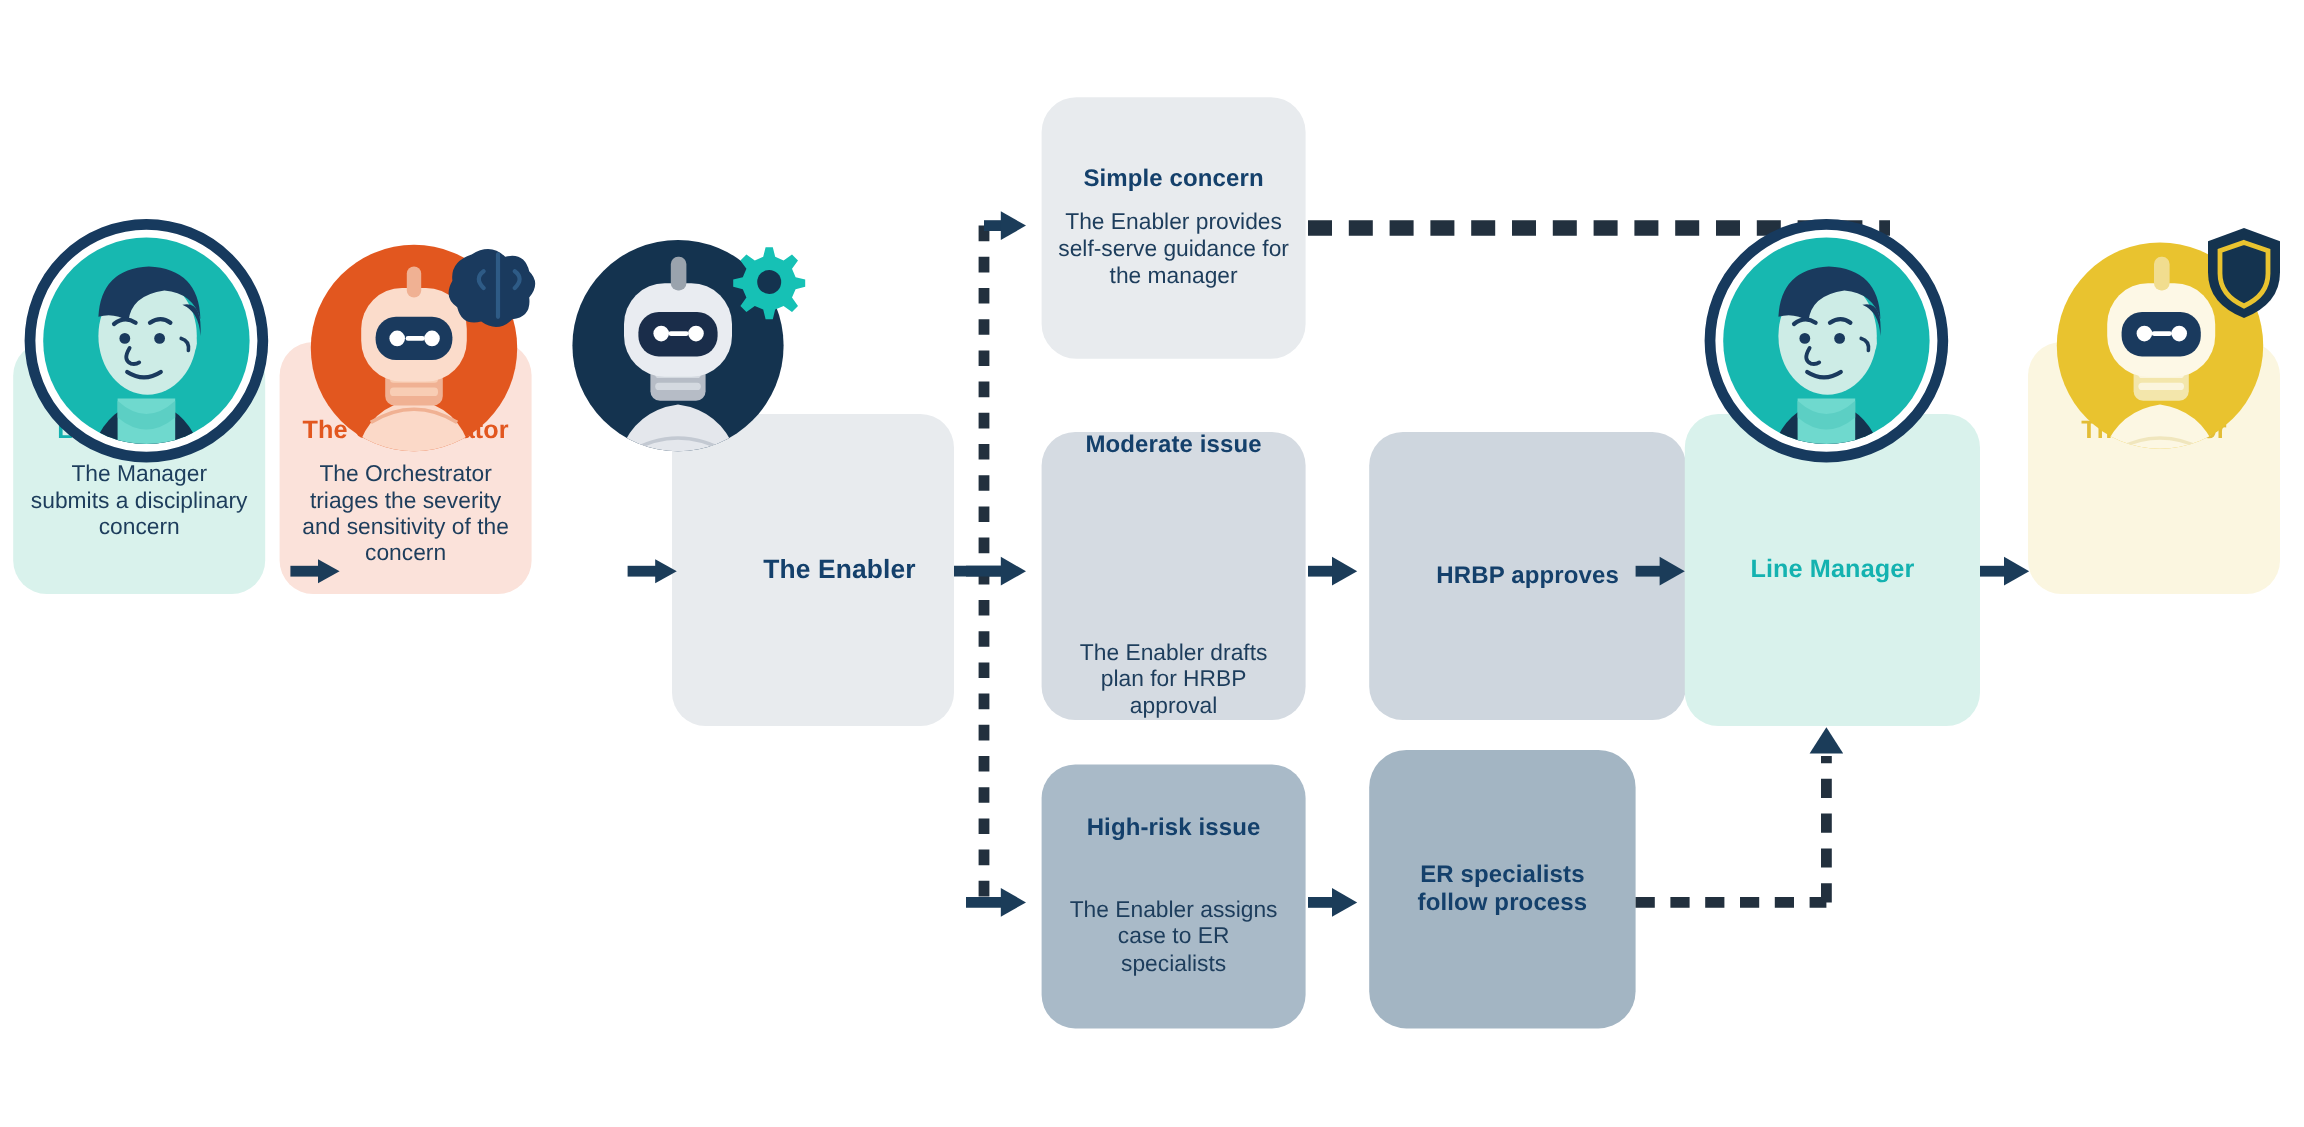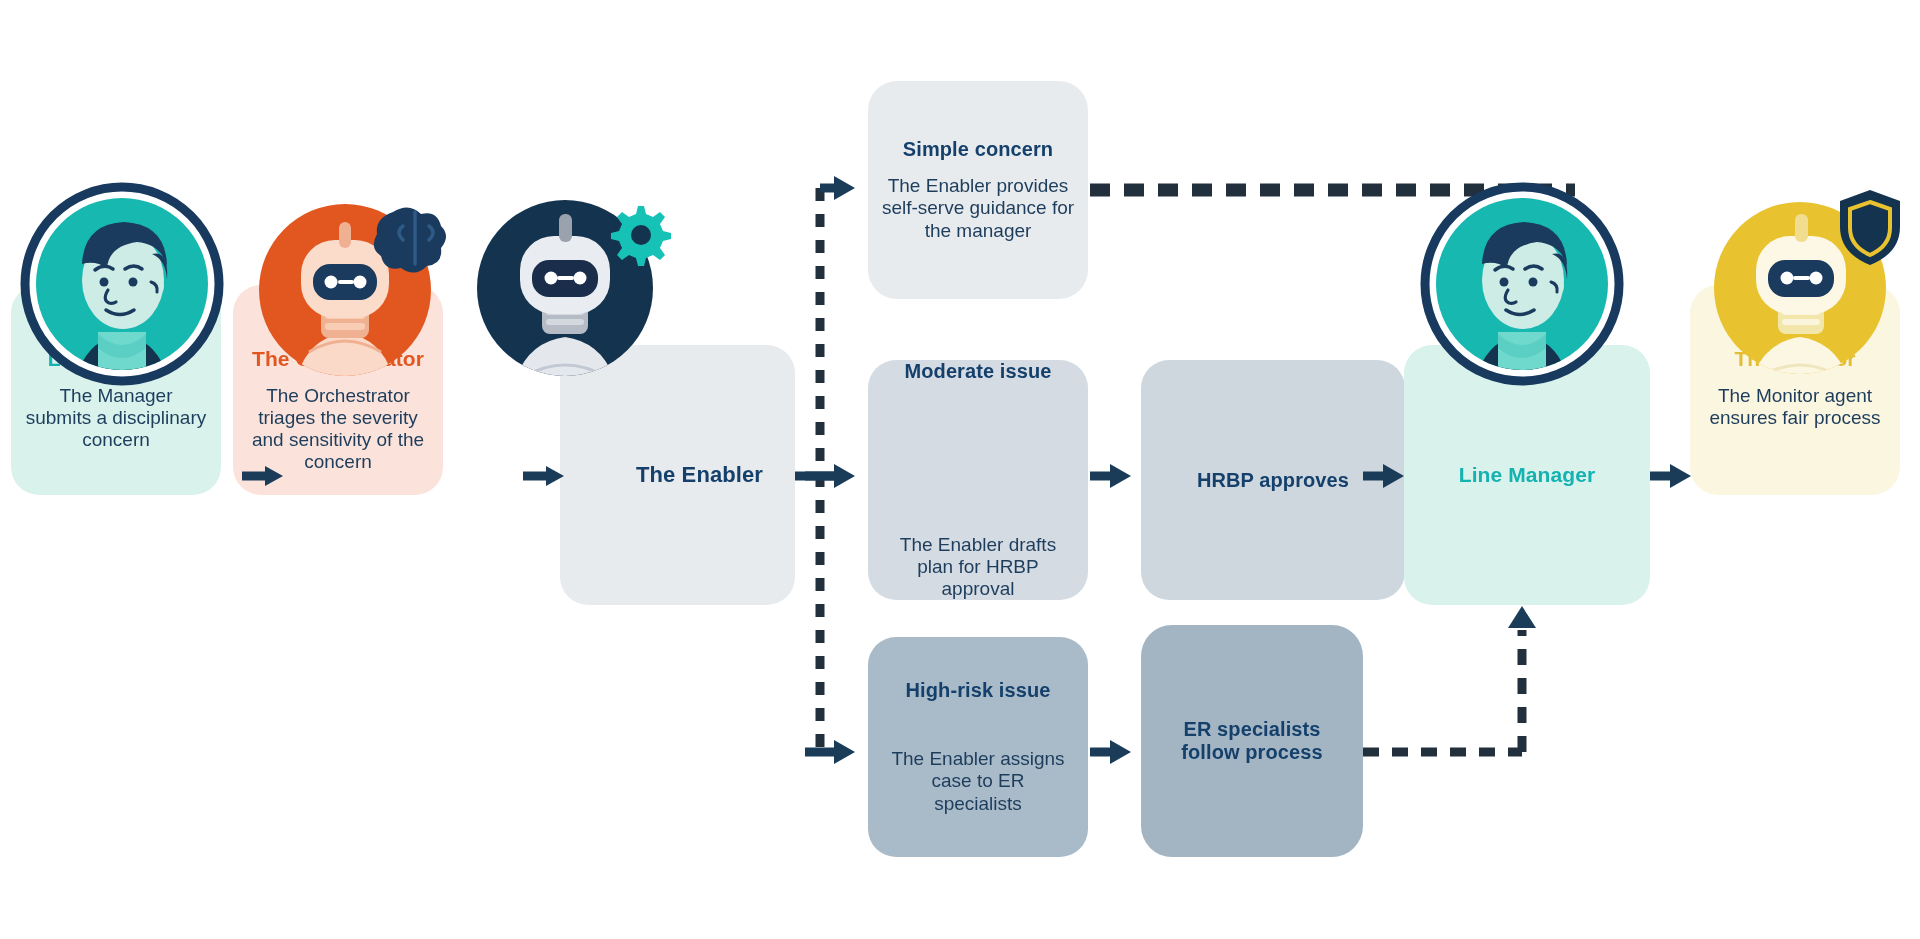--- a/index.html
+++ b/index.html
@@ -277,16 +277,15 @@
       </g>
 
       <g transform="translate(138,10)">
         <path d="M32 2 L62 13 v26 q0 26 -30 38 Q2 65 2 39 V13 z" fill="#14334f"></path>
         <path d="M32 14 L52 21 v19 q0 18 -20 27 Q12 58 12 40 V21 z" fill="none" stroke="#e9c32f" stroke-width="4"></path>
       </g>
     </svg>
   </div>
   <div class="card persona" style="left:1690px;top:285px;height:210px;padding:62px 12px 0;background:#fbf6e0;">
     <div class="ttl" style="color:#e3bd36;">The Monitor</div>
-    <div class="body">The Monitor agent ensures fair process</div>
   </div>
 
 </div>
 
 </body></html>

